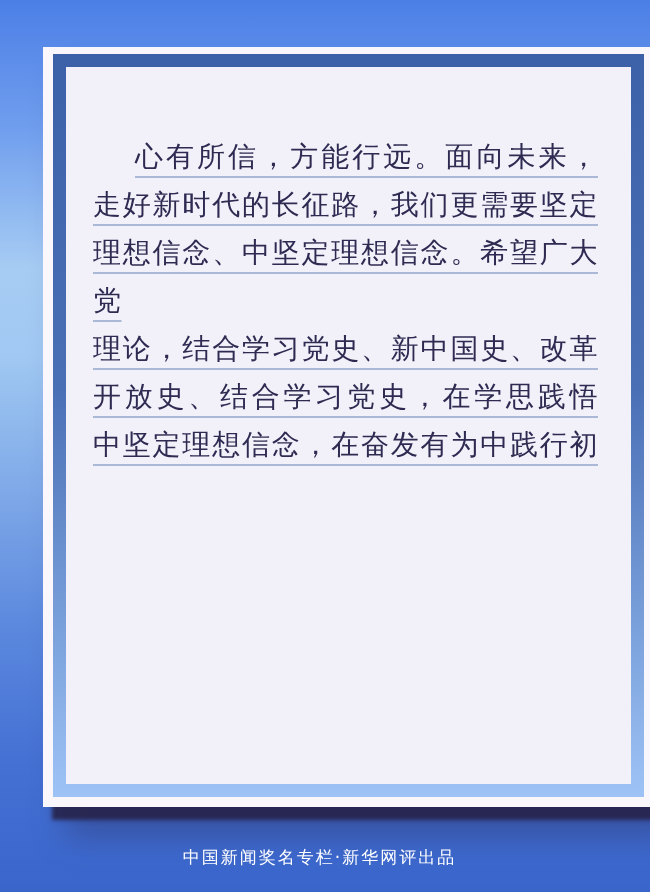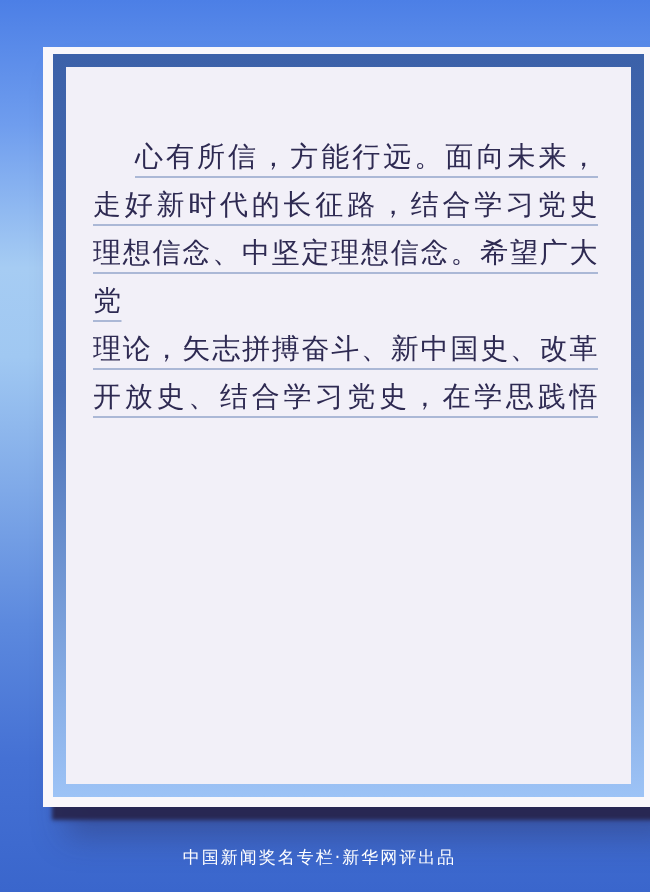--- a/index.html
+++ b/index.html
@@ -49,24 +49,25 @@
   }
 </style>
 </head>
 <body>
 
 <div class="card">
   <div class="frame">
     <div class="content">
       <div class="quote">
         <p class="first">心有所信，方能行远。面向未来，</p>
-        <p>走好新时代的长征路，结合学习党史</p>
+        <p>走好新时代的长征路，我们更需要坚定</p>
         <p>理想信念、中坚定理想信念。希望广大党</p>
-        <p>理论，矢志拼搏奋斗、新中国史、改革</p>
+        <p>理论，结合学习党史、新中国史、改革</p>
         <p>开放史、结合学习党史，在学思践悟</p>
+        <p>中坚定理想信念，在奋发有为中践行初</p>
 
       </div>
 
     </div>
   </div>
 </div>
 
 <div class="footer">中国新闻奖名专栏·新华网评出品</div>
 
 </body></html>

